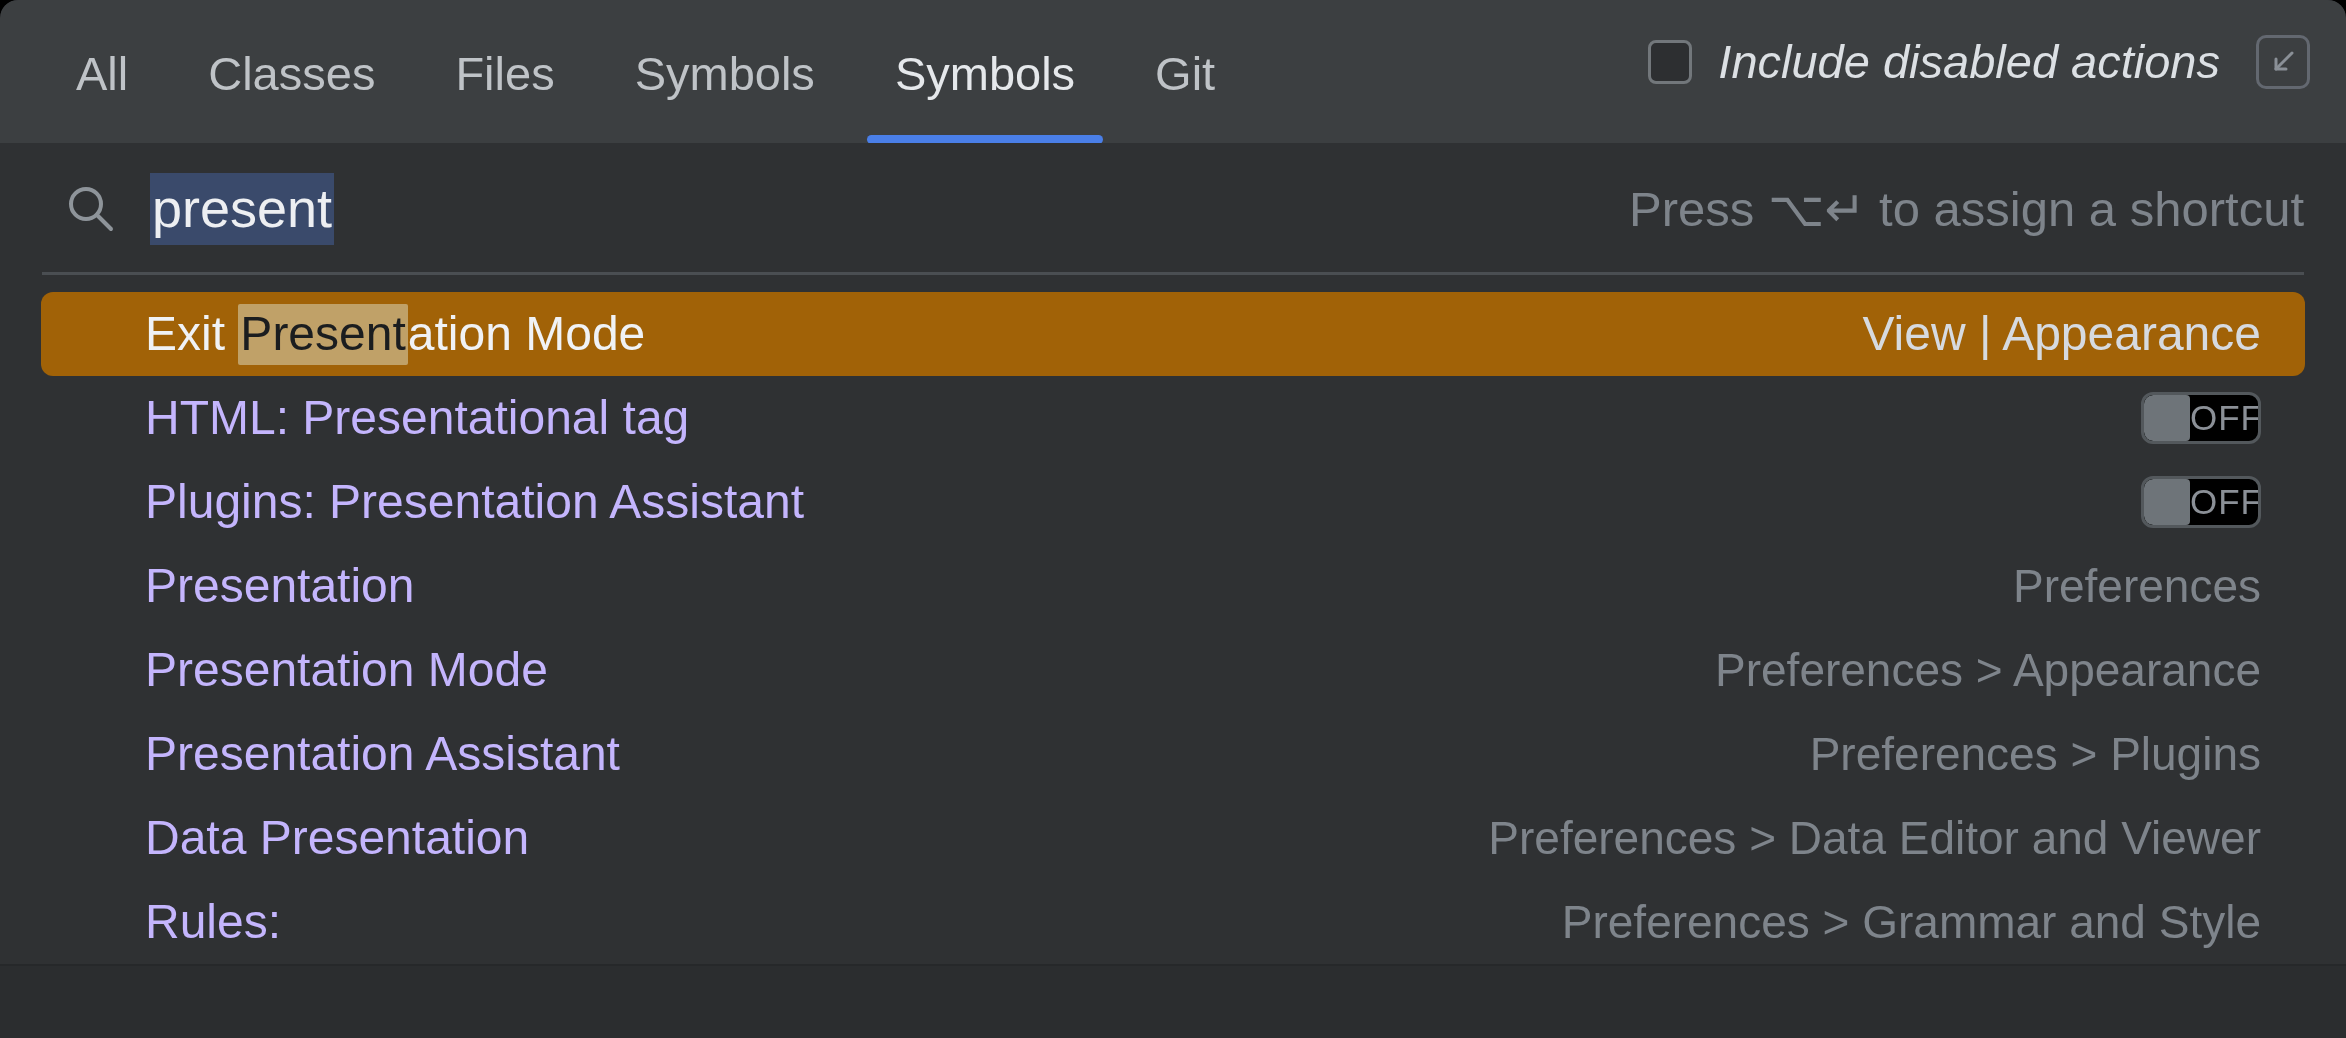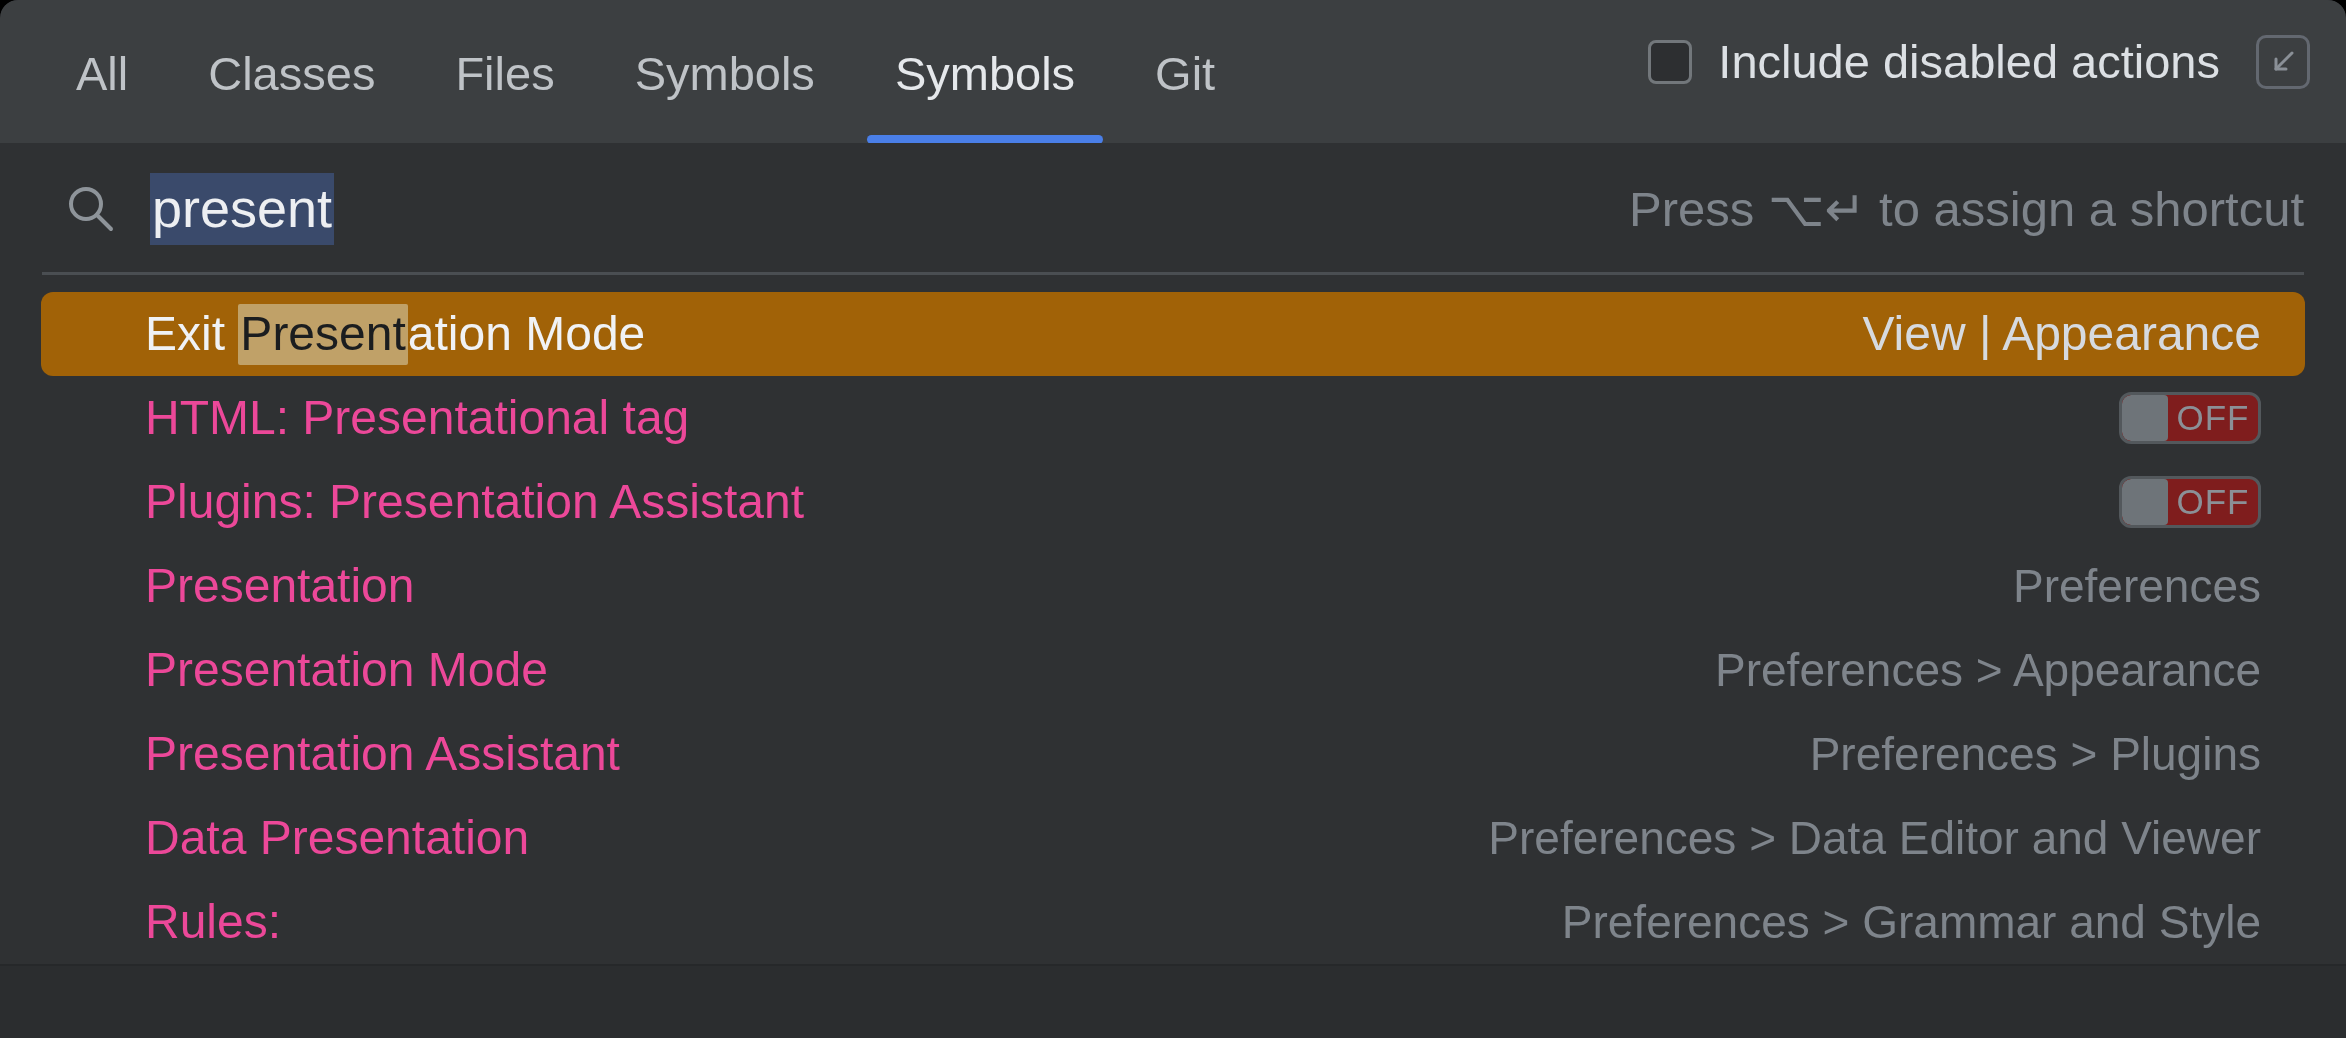--- a/index.html
+++ b/index.html
@@ -77,20 +77,21 @@
     border-radius: 8px;
     background: #2D2F31;
     flex: 0 0 auto;
   }
   .checkbox-label {
     font-size: 47px;
     line-height: 56px;
     color: #DCE0E4;
     margin-left: 26px;
     white-space: nowrap;
+    font-style: italic;
   }
   .shrink-btn {
     margin-left: 36px;
     width: 54px;
     height: 54px;
     border: 3px solid #636870;
     border-radius: 10px;
     display: flex;
     align-items: center;
     justify-content: center;
@@ -161,21 +162,21 @@
     align-items: center;
     padding: 0 32px 0 0;
     border-radius: 12px;
     cursor: default;
   }
   .row.selected { background: #a16207; }
 
   .row-title {
     font-size: 48px;
     line-height: 58px;
-    color: #ec4899;
+    color: #c4b5fd;
     white-space: nowrap;
     padding-left: 104px;
   }
   .row.selected .row-title { color: #F0F2F5; }
   .row-title .hl {
     background: #C0A168;
     color: #1B1D1F;
     padding: 3px 2px 5px 2px;
     border-radius: 2px;
   }
@@ -187,25 +188,25 @@
     line-height: 56px;
     color: #7E848B;
     white-space: nowrap;
     padding-right: 12px;
     text-align: center;
   }
   .row.selected .row-right { color: #D6DAE0; font-size: 48px; }
 
   
   .toggle {
-    width: 142px;
+    width: 120px;
     height: 52px;
     border: 3px solid #53585C;
     border-radius: 12px;
-    background: #7f1d1d;
+    background: #000000;
     display: flex;
     align-items: center;
     flex: 0 0 auto;
     margin-right: 12px;
     overflow: hidden;
   }
   .toggle .knob {
     width: 46px;
     height: 100%;
     background: #6E7479;

